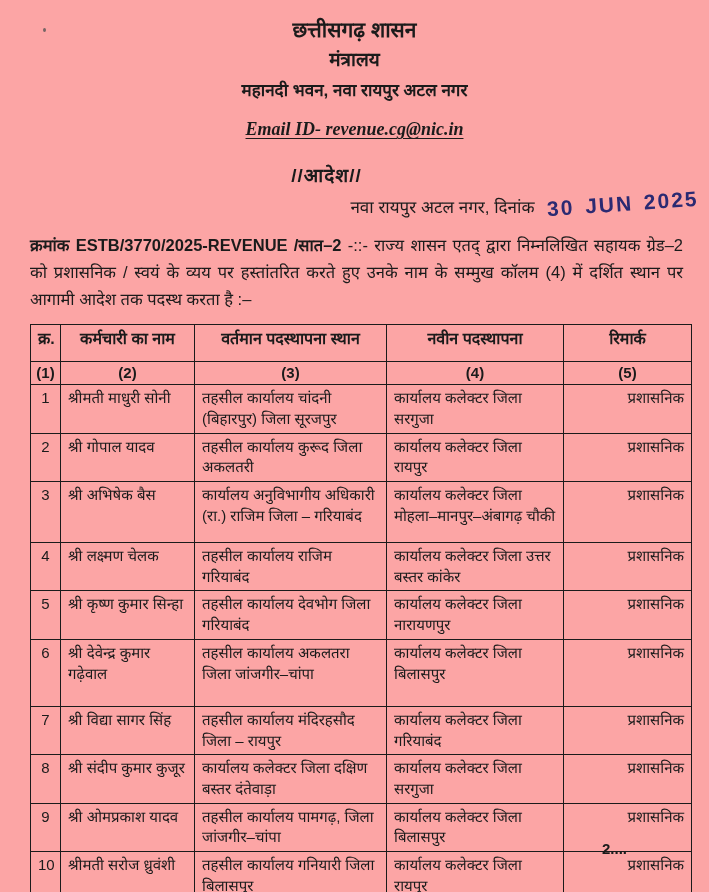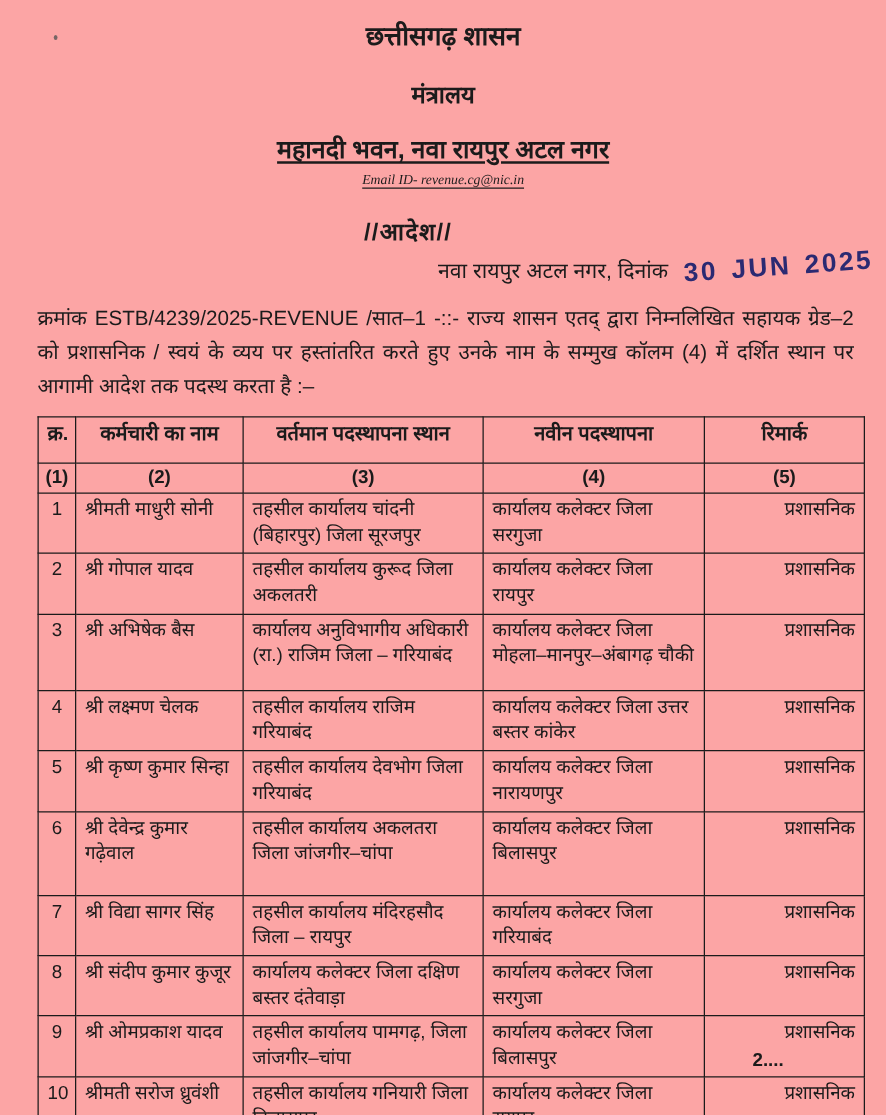--- a/index.html
+++ b/index.html
@@ -10,27 +10,27 @@
     width: 709px;
     height: 892px;
     margin: 0 auto;
     background: #fca5a5;
     color: #1b1b1b;
     overflow: hidden;
   }
   
   .letterhead { text-align: center; padding-top: 16px; line-height: 1.32; }
   .lh-line1, .lh-line2 { font-size: 21px; font-weight: bold; }
-  .lh-line3 { font-size: 19px; font-weight: bold; margin-top: 20px; }
+  .lh-line3 { font-size: 19px; font-weight: bold; margin-top: 3px; }
   .lh-line4 {
-    font-size: 20px; font-weight: bold; margin-top: 18px;
-    text-decoration: underline; text-underline-offset: 3px;
+    font-size: 17px; font-weight: bold; margin-top: 8px;
+    text-underline-offset: 3px;
   }
   .lh-email {
-    font-size: 11px; font-weight: normal; font-style: italic; margin-top: 4px;
+    font-size: 18px; font-weight: bold; font-style: italic; margin-top: 16px;
     text-decoration: underline; text-underline-offset: 3px;
     font-family: "Liberation Serif", serif;
   }
   
   .order-title {
     text-align: center; font-size: 19px; font-weight: bold;
     margin-top: 20px; transform: translateX(-28px);
     letter-spacing: 1px;
   }
   .place-date {
@@ -43,21 +43,21 @@
     letter-spacing: 2px; word-spacing: 3px;
     transform: rotate(-4deg) translateY(-2px);
     margin-left: 8px; margin-right: 2px;
   }
   
   .order-body {
     margin: 14px 26px 0 30px;
     font-size: 16.5px; line-height: 1.65;
     text-align: justify;
   }
-  .ref-bold { font-weight: normal; }
+  .ref-bold { font-weight: bold; }
   
   table.transfer {
     border-collapse: collapse;
     margin: 10px 0 0 30px;
     width: 661px;
     table-layout: fixed;
   }
   table.transfer td, table.transfer th {
     border: 1.6px solid #1b1b1b;
     font-size: 15px;
@@ -103,21 +103,21 @@
 
   <div class="order-title">//आदेश//</div>
 
   <div class="place-date">
     <span>नवा रायपुर अटल नगर, दिनांक</span>
     <span class="date-stamp" style="color: rgb(43, 42, 114);">30 JUN 2025</span>
   </div>
 
   <p class="order-body">
     <span class="ref-bold">क्रमांक</span>
-    <span class="ref-bold">ESTB/4239/2025-REVENUE /सात–1</span>
+    <span class="ref-bold">ESTB/3770/2025-REVENUE /सात–2</span>
     <span>-::-</span>
     <span>राज्य शासन एतद् द्वारा निम्नलिखित सहायक ग्रेड–2 को प्रशासनिक / स्वयं के व्यय पर हस्तांतरित करते हुए उनके नाम के सम्मुख कॉलम (4) में दर्शित स्थान पर आगामी आदेश तक पदस्थ करता है :–</span>
   </p>
 
   <table class="transfer">
     <colgroup>
       <col class="c-sno">
         <col class="c-name">
         <col class="c-current">
         <col class="c-new">

